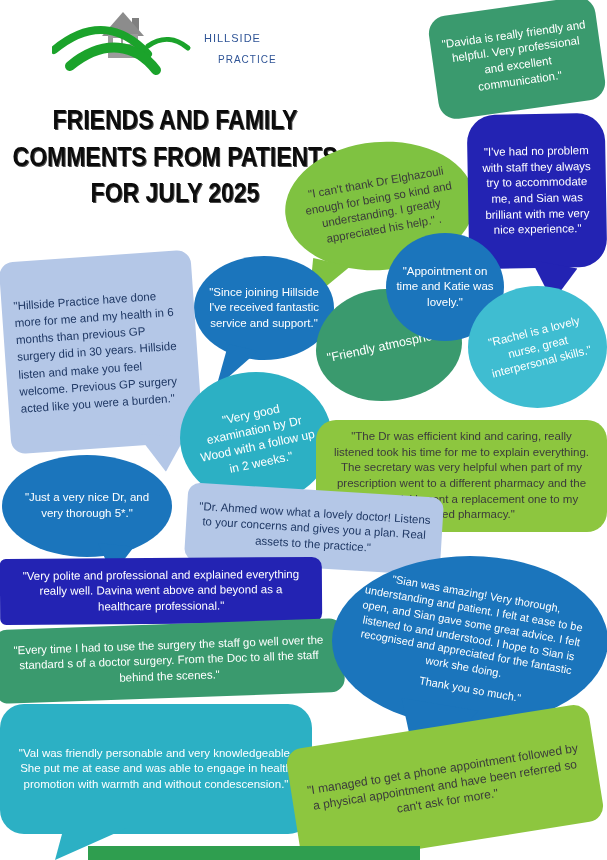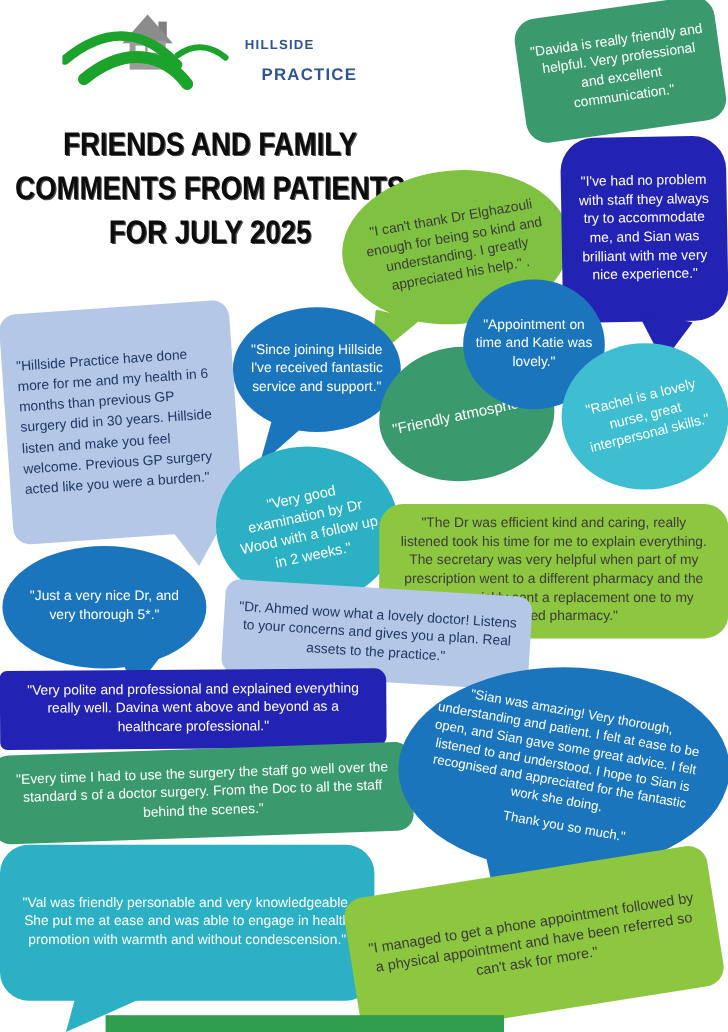--- a/index.html
+++ b/index.html
@@ -3,22 +3,22 @@
 <meta charset="utf-8">
 <style>
   html,body { margin:0; padding:0; background:#ffffff; }
   .page {
     position:relative; width:607px; height:860px; overflow:hidden;
     background:#ffffff; font-family:"Liberation Sans", sans-serif;
   }
   
   .logo { position:absolute; left:52px; top:4px; width:240px; height:95px; }
   .logo svg { position:absolute; left:0; top:0; }
-  .logo-text1 { position:absolute; left:152px; top:28px; color:#2f5496; font-size:11px; font-weight:bold; letter-spacing:1px; }
-  .logo-text2 { position:absolute; left:166px; top:50px; color:#2f5496; font-size:14px; font-weight:bold; letter-spacing:1px; }
+  .logo-text1 { position:absolute; left:152px; top:28px; color:#2f5496; font-size:11px; font-weight:normal; letter-spacing:1px; }
+  .logo-text2 { position:absolute; left:166px; top:50px; color:#2f5496; font-size:10px; font-weight:normal; letter-spacing:1px; }
   
   .title {
     position:absolute; left:10px; top:102px; width:330px; text-align:center;
     color:#0c0c0c; font-weight:900; font-size:23px; line-height:1.35;
     transform:scaleY(1.18); transform-origin:top center; letter-spacing:0px;
     text-shadow:1px 1px 0 #4a4a4a;
   }
   
   .bubble {
     position:absolute; display:flex; flex-direction:column; align-items:center; justify-content:center;

